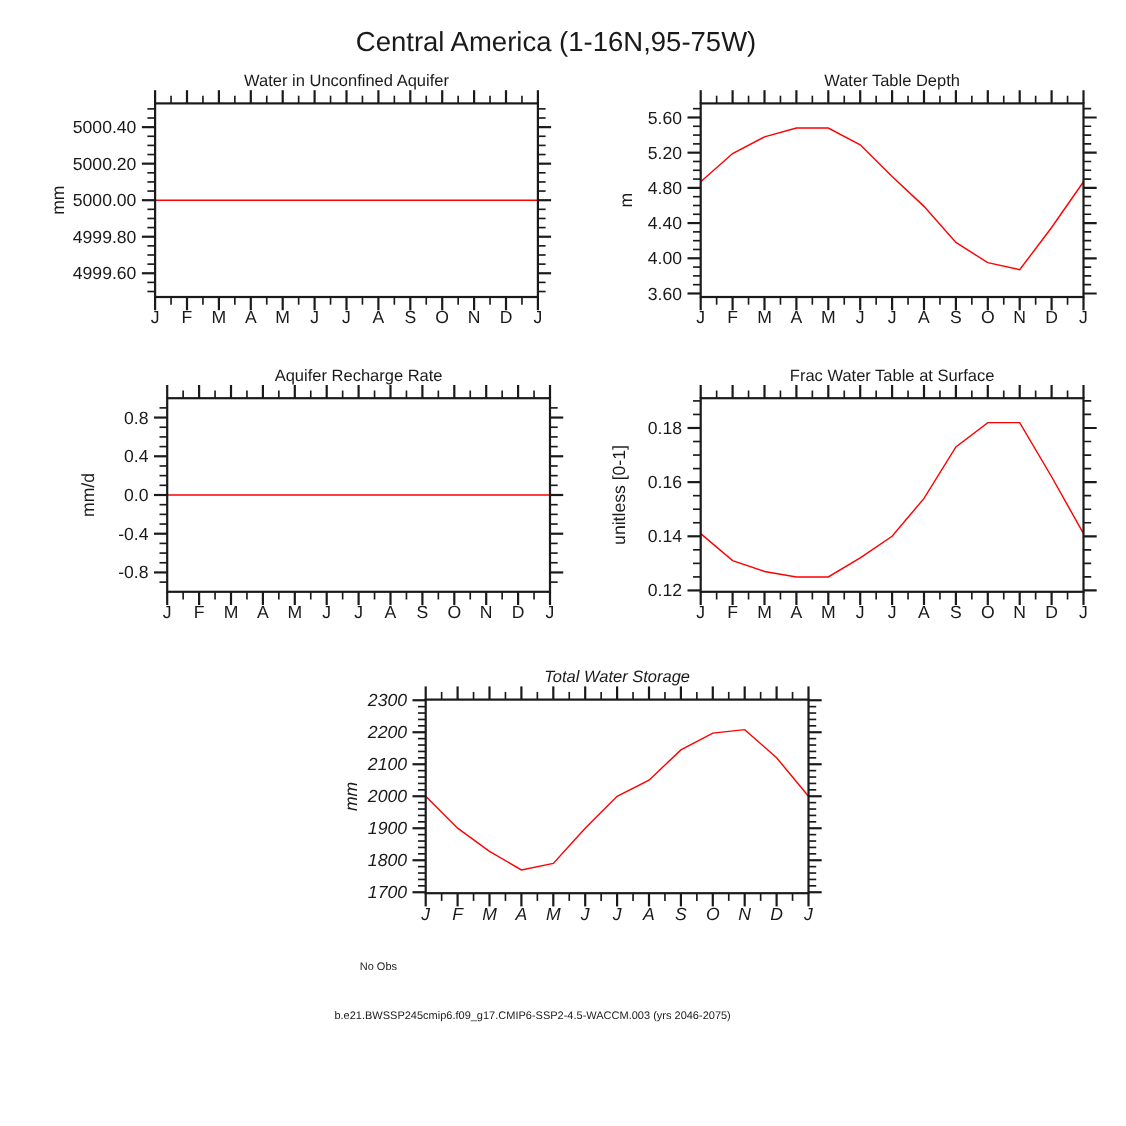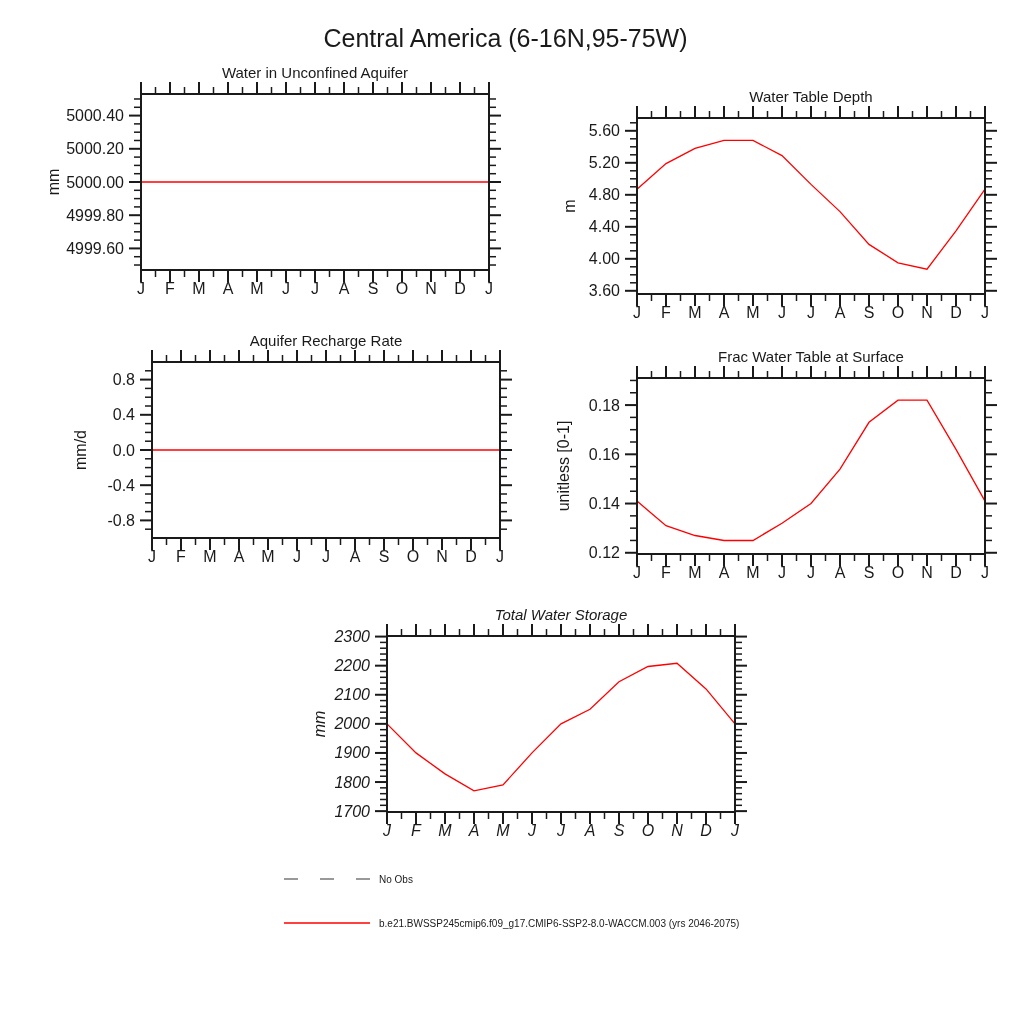--- a/index.html
+++ b/index.html
@@ -10,30 +10,30 @@
   .main-title{
     position:absolute;left:0;top:24px;width:1011px;margin:0;
     text-align:center;font-size:25px;font-weight:400;color:#1a1a1a;
     font-family:"Liberation Sans", sans-serif;
   }
   .panel{position:absolute;margin:0;padding:0;}
   .panel svg{display:block;overflow:visible;}
   .ptitle{font-size:15px;fill:#1a1a1a;text-anchor:middle;font-family:"Liberation Sans",sans-serif;}
   .ylab{font-size:16px;fill:#1a1a1a;text-anchor:middle;font-family:"Liberation Sans",sans-serif;}
   .ticklab{font-size:16px;fill:#1a1a1a;font-family:"Liberation Sans",sans-serif;}
-  .legend-row{position:absolute;left:283px;display:flex;align-items:center;height:10px;}
+  .legend-row{position:absolute;left:296px;display:flex;align-items:center;height:10px;flex-direction:column;}
   .legend-row svg{display:block;}
   .legend-label{font-size:10px;color:#1a1a1a;margin-left:8px;white-space:nowrap;}
 </style>
 </head>
 <body>
 
 <div id="canvas">
 
-  <h1 class="main-title">Central America (6-16N,95-75W)</h1>
+  <h1 class="main-title">Central America (1-16N,95-75W)</h1>
 
   <figure class="panel" style="left:21px;top:60px;text-align:center;">
     <svg width="500" height="250">
       <text class="ptitle" x="294" y="18">Water in Unconfined Aquifer</text>
       <text class="ylab" x="32" y="122" dy="0.35em" transform="rotate(-90 32 122)">mm</text>
       <g class="plot-g">
           <line x1="120" y1="210" x2="120" y2="222" stroke="#1a1a1a" stroke-width="2"></line>
           <line x1="120" y1="34" x2="120" y2="22" stroke="#1a1a1a" stroke-width="2"></line>
           <text x="120" y="234" text-anchor="middle" class="ticklab">J</text>
           <line x1="134.5" y1="210" x2="134.5" y2="217" stroke="#1a1a1a" stroke-width="1.5"></line>
@@ -142,21 +142,21 @@
           <line x1="120" y1="47.28301886731479" x2="113" y2="47.28301886731479" stroke="#1a1a1a" stroke-width="1.5"></line>
           <line x1="468" y1="47.28301886731479" x2="475" y2="47.28301886731479" stroke="#1a1a1a" stroke-width="1.5"></line>
           <line x1="120" y1="38.98113207482777" x2="113" y2="38.98113207482777" stroke="#1a1a1a" stroke-width="1.5"></line>
           <line x1="468" y1="38.98113207482777" x2="475" y2="38.98113207482777" stroke="#1a1a1a" stroke-width="1.5"></line>
           <polyline points="120.0,122.0 149.0,122.0 178.0,122.0 207.0,122.0 236.0,122.0 265.0,122.0 294.0,122.0 323.0,122.0 352.0,122.0 381.0,122.0 410.0,122.0 439.0,122.0 468.0,122.0" fill="none" stroke="#ff0000" stroke-width="1.3"></polyline>
           <rect x="120" y="34" width="348" height="176" fill="none" stroke="#1a1a1a" stroke-width="2"></rect>
         </g>
     </svg>
   </figure>
 
-  <figure class="panel" style="left:517px;top:60px;margin-top:24px;">
+  <figure class="panel" style="left:517px;top:60px;">
     <svg width="500" height="250">
       <text class="ptitle" x="294" y="18">Water Table Depth</text>
       <text class="ylab" x="52" y="122" dy="0.35em" transform="rotate(-90 52 122)">m</text>
       <g class="plot-g">
           <line x1="120" y1="210" x2="120" y2="222" stroke="#1a1a1a" stroke-width="2"></line>
           <line x1="120" y1="34" x2="120" y2="22" stroke="#1a1a1a" stroke-width="2"></line>
           <text x="120" y="234" text-anchor="middle" class="ticklab">J</text>
           <line x1="134.5" y1="210" x2="134.5" y2="217" stroke="#1a1a1a" stroke-width="1.5"></line>
           <line x1="134.5" y1="34" x2="134.5" y2="27" stroke="#1a1a1a" stroke-width="1.5"></line>
           <line x1="149" y1="210" x2="149" y2="222" stroke="#1a1a1a" stroke-width="2"></line>
@@ -383,21 +383,21 @@
           <line x1="120" y1="60.40000000000001" x2="113" y2="60.40000000000001" stroke="#1a1a1a" stroke-width="1.5"></line>
           <line x1="468" y1="60.40000000000001" x2="475" y2="60.40000000000001" stroke="#1a1a1a" stroke-width="1.5"></line>
           <line x1="120" y1="42.80000000000002" x2="113" y2="42.80000000000002" stroke="#1a1a1a" stroke-width="1.5"></line>
           <line x1="468" y1="42.80000000000002" x2="475" y2="42.80000000000002" stroke="#1a1a1a" stroke-width="1.5"></line>
           <polyline points="120.0,122.0 149.0,122.0 178.0,122.0 207.0,122.0 236.0,122.0 265.0,122.0 294.0,122.0 323.0,122.0 352.0,122.0 381.0,122.0 410.0,122.0 439.0,122.0 468.0,122.0" fill="none" stroke="#ff0000" stroke-width="1.3"></polyline>
           <rect x="120" y="34" width="348" height="176" fill="none" stroke="#1a1a1a" stroke-width="2"></rect>
         </g>
     </svg>
   </figure>
 
-  <figure class="panel" style="left:517px;top:328px;margin-top:16px;">
+  <figure class="panel" style="left:517px;top:328px;">
     <svg width="500" height="250">
       <text class="ptitle" x="294" y="18">Frac Water Table at Surface</text>
       <text class="ylab" x="46" y="122" dy="0.35em" transform="rotate(-90 46 122)">unitless [0-1]</text>
       <g class="plot-g">
           <line x1="120" y1="210" x2="120" y2="222" stroke="#1a1a1a" stroke-width="2"></line>
           <line x1="120" y1="34" x2="120" y2="22" stroke="#1a1a1a" stroke-width="2"></line>
           <text x="120" y="234" text-anchor="middle" class="ticklab">J</text>
           <line x1="134.5" y1="210" x2="134.5" y2="217" stroke="#1a1a1a" stroke-width="1.5"></line>
           <line x1="134.5" y1="34" x2="134.5" y2="27" stroke="#1a1a1a" stroke-width="1.5"></line>
           <line x1="149" y1="210" x2="149" y2="222" stroke="#1a1a1a" stroke-width="2"></line>
@@ -645,17 +645,17 @@
     <div class="legend-row" style="top:874px;">
       <svg width="88" height="10">
         <line x1="1" y1="5" x2="87" y2="5" stroke-width="2" stroke-dasharray="14 22" stroke="#999999"></line>
       </svg>
       <span class="legend-label">No Obs</span>
     </div>
     <div class="legend-row" style="top:918px;">
       <svg width="88" height="10">
         <line x1="1" y1="5" x2="87" y2="5" stroke-width="1.3" stroke="#ff0000"></line>
       </svg>
-      <span class="legend-label">b.e21.BWSSP245cmip6.f09_g17.CMIP6-SSP2-8.0-WACCM.003 (yrs 2046-2075)</span>
+      <span class="legend-label">b.e21.BWSSP245cmip6.f09_g17.CMIP6-SSP2-4.5-WACCM.003 (yrs 2046-2075)</span>
     </div>
   </div>
 
 </div>
 
 </body></html>

